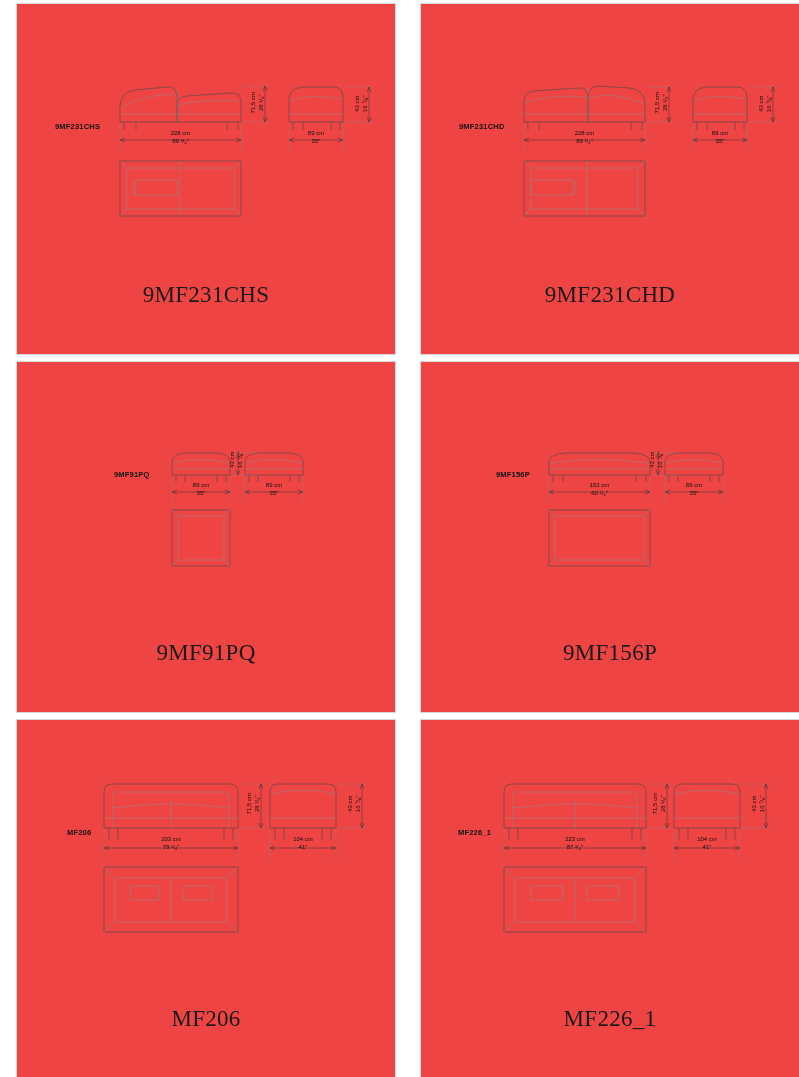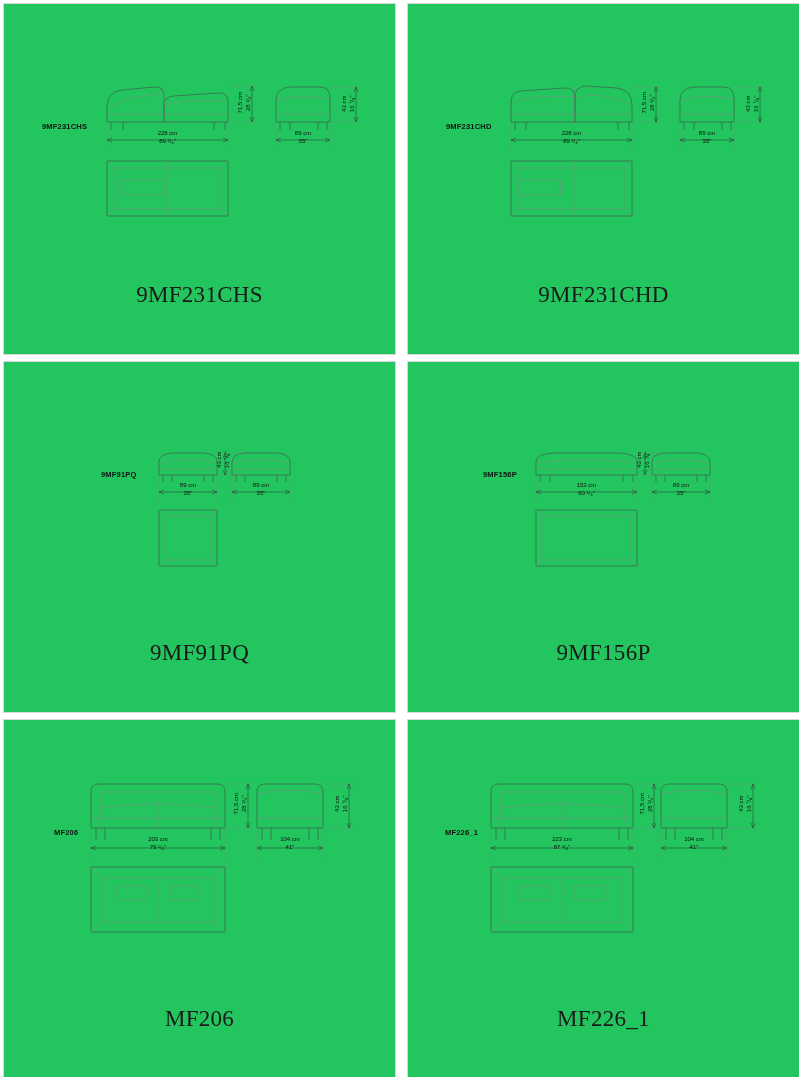--- a/index.html
+++ b/index.html
@@ -18,22 +18,23 @@
     display: grid;
     grid-template-columns: 393px 393px;
     grid-template-rows: 352px 352px 360px;
     column-gap: 11px;
     row-gap: 6px;
     padding: 3px 0 0 3px;
   }
   .cell {
     border: 1px solid #d8d8d8;
     position: relative;
-    background: #22c55e;
+    background: #ef4444;
     overflow: hidden;
+    margin-left: 13px;
   }
   .drawing {
     position: relative;
     width: 100%;
     height: 240px;
   }
   .caption {
     position: absolute;
     left: 0;
     right: 0;

